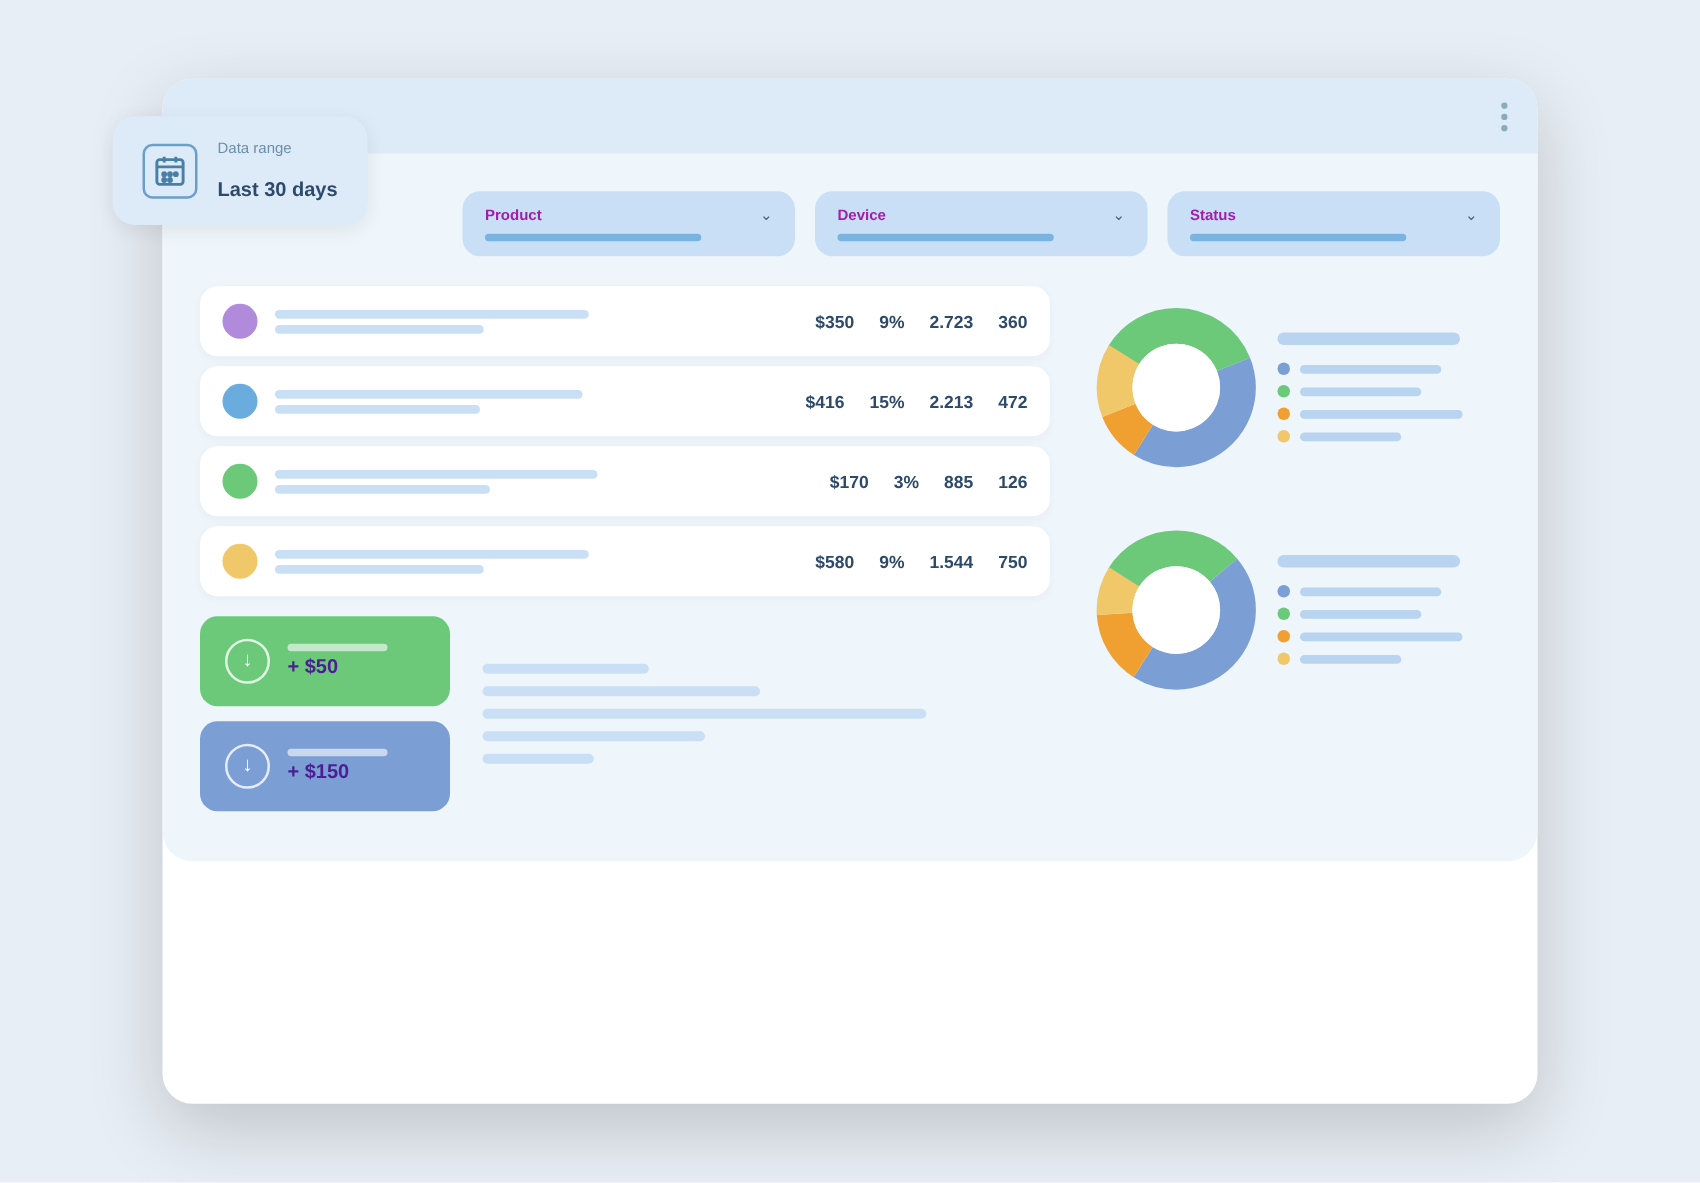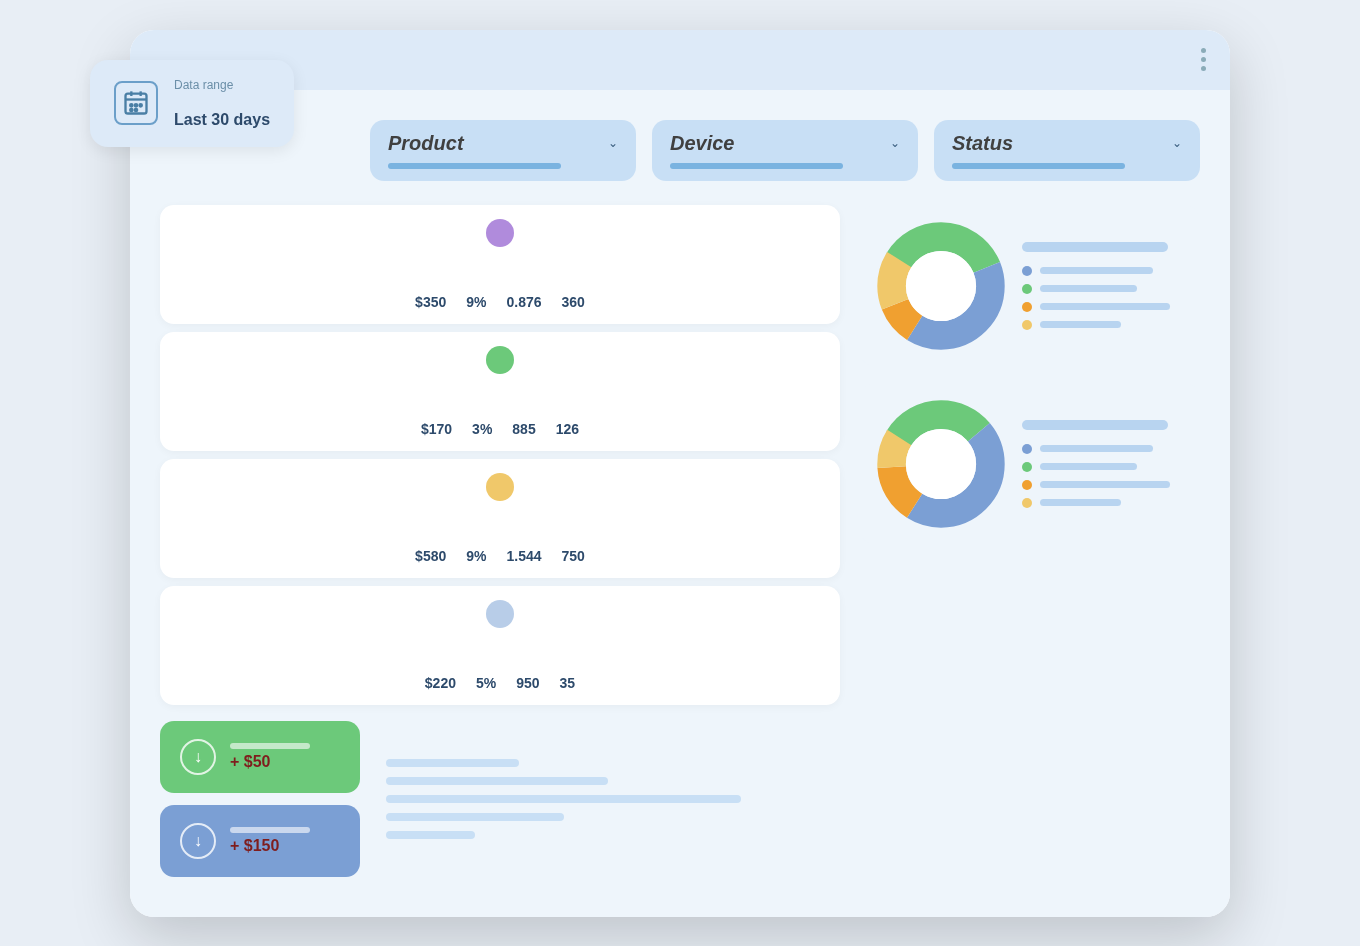--- a/index.html
+++ b/index.html
@@ -116,24 +116,23 @@
       gap: 8px;
     }
 
     .filter-dropdown .filter-header {
       display: flex;
       justify-content: space-between;
       align-items: center;
     }
 
     .filter-dropdown .filter-label {
-      font-size: 20px;
+      font-size: 12px;
       font-weight: 600;
-      color: #404040;
-      font-style: italic;
+      color: #a21caf;
     }
 
     .filter-dropdown .chevron {
       color: #3d6080;
       font-size: 12px;
     }
 
     .filter-dropdown .filter-bar-inner {
       height: 6px;
       background: #7ab3e0;
@@ -156,21 +155,20 @@
     }
 
     .list-item {
       background: #ffffff;
       border-radius: 14px;
       padding: 14px 18px;
       display: flex;
       align-items: center;
       gap: 14px;
       box-shadow: 0 2px 8px rgba(0,0,0,0.04);
-      flex-direction: column;
     }
 
     .item-avatar {
       width: 28px;
       height: 28px;
       border-radius: 50%;
       flex-shrink: 0;
     }
 
     .item-text-block {
@@ -245,21 +243,21 @@
     .action-card .card-bar {
       height: 6px;
       background: rgba(255,255,255,0.6);
       border-radius: 3px;
       width: 80px;
     }
 
     .action-card .card-value {
       font-size: 16px;
       font-weight: 700;
-      color: #7f1d1d;
+      color: #4c1d95;
     }
 
     .bottom-middle {
       flex: 1;
       display: flex;
       flex-direction: column;
       gap: 10px;
       justify-content: center;
       padding: 10px;
     }
@@ -408,25 +406,38 @@
 
         <div class="list-item">
           <div class="item-avatar" style="background:#b08bdc;"></div>
           <div class="item-text-block">
             <div class="item-line short"></div>
             <div class="item-line shorter"></div>
           </div>
           <div class="item-stats">
             <span>$350</span>
             <span>9%</span>
-            <span>0.876</span>
+            <span>2.723</span>
             <span>360</span>
           </div>
         </div>
 
+        <div class="list-item">
+          <div class="item-avatar" style="background:#6aacde;"></div>
+          <div class="item-text-block">
+            <div class="item-line short"></div>
+            <div class="item-line shorter"></div>
+          </div>
+          <div class="item-stats">
+            <span>$416</span>
+            <span>15%</span>
+            <span>2.213</span>
+            <span>472</span>
+          </div>
+        </div>
 
         <div class="list-item">
           <div class="item-avatar" style="background:#6cc97a;"></div>
           <div class="item-text-block">
             <div class="item-line short"></div>
             <div class="item-line shorter"></div>
           </div>
           <div class="item-stats">
             <span>$170</span>
             <span>3%</span>
@@ -442,33 +453,20 @@
             <div class="item-line shorter"></div>
           </div>
           <div class="item-stats">
             <span>$580</span>
             <span>9%</span>
             <span>1.544</span>
             <span>750</span>
           </div>
         </div>
 
-        <div class="list-item">
-          <div class="item-avatar" style="background:#b8cde8;"></div>
-          <div class="item-text-block">
-            <div class="item-line short"></div>
-            <div class="item-line shorter"></div>
-          </div>
-          <div class="item-stats">
-            <span>$220</span>
-            <span>5%</span>
-            <span>950</span>
-            <span>35</span>
-          </div>
-        </div>
 
         <div class="bottom-section">
           <div class="action-cards">
             <div class="action-card green">
               <div class="circle-icon">↓</div>
               <div class="card-text">
                 <div class="card-bar"></div>
                 <div class="card-value">+ $50</div>
               </div>
             </div>

